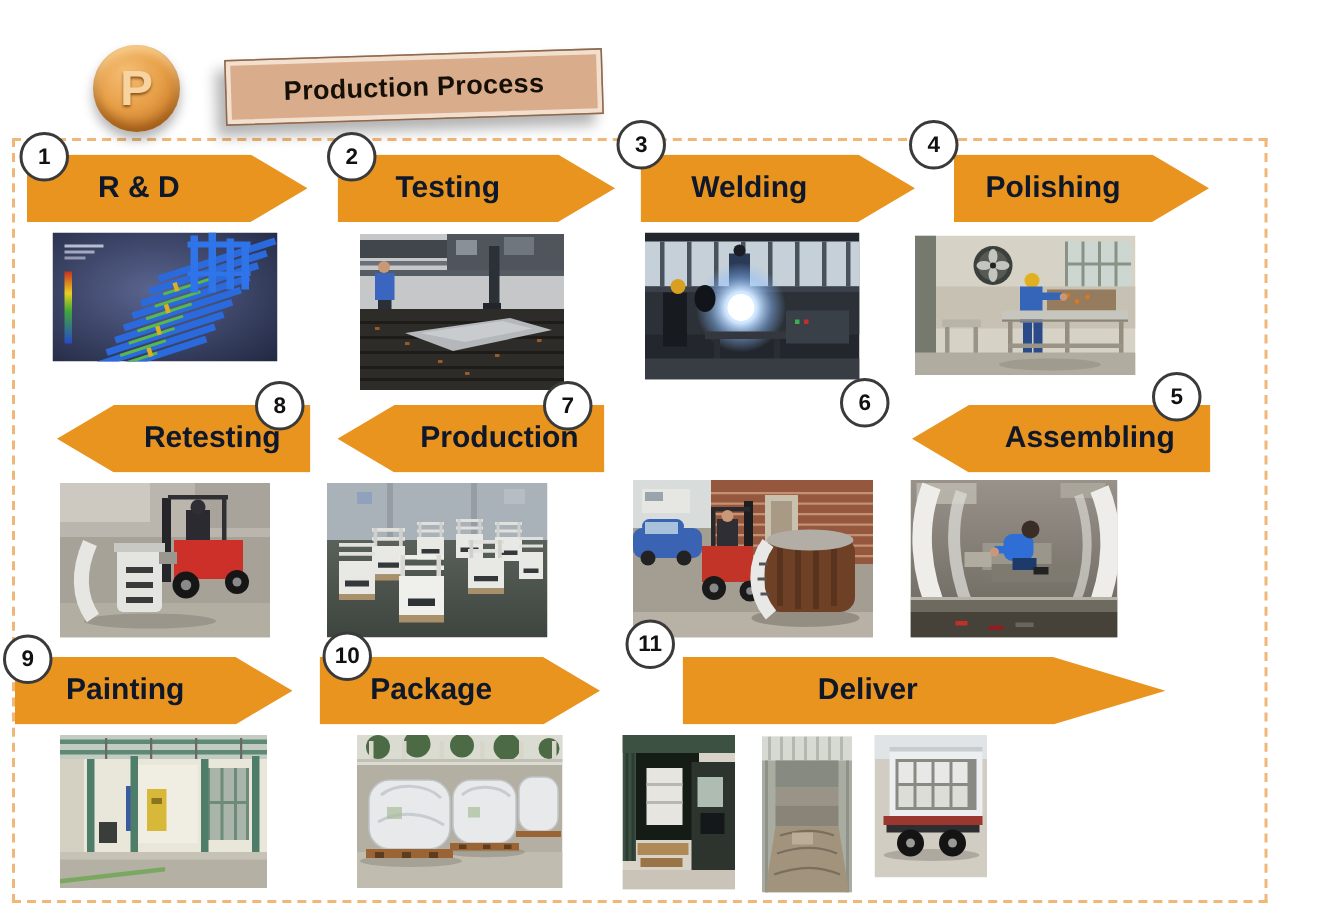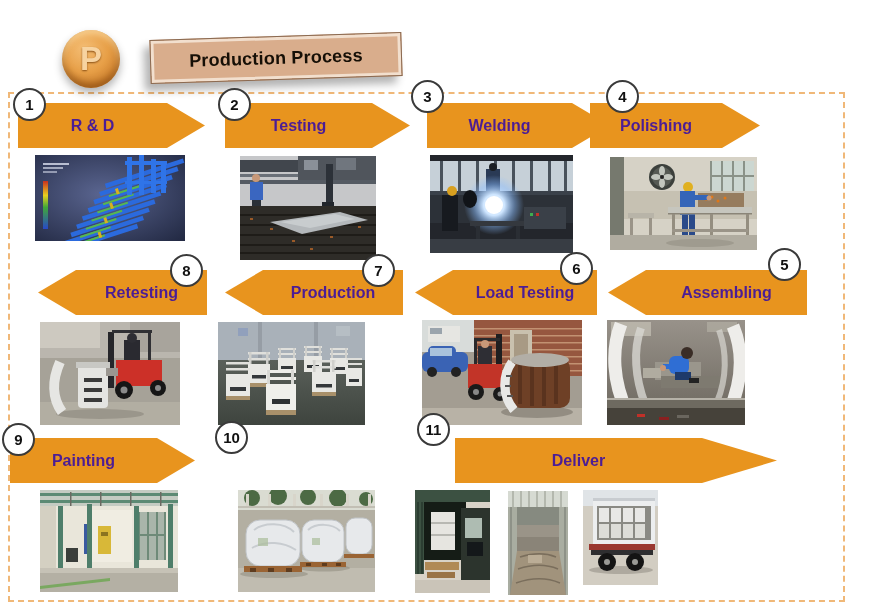--- a/index.html
+++ b/index.html
@@ -13,22 +13,22 @@
         box-shadow:0 5px 8px rgba(0,0,0,.30), inset 0 -5px 7px rgba(118,60,8,.55), inset 0 4px 6px rgba(255,224,168,.75);
         display:flex;align-items:center;justify-content:center;z-index:6;}
   .logo span{font-size:33px;font-weight:bold;color:#f7d3a0;text-shadow:0 1px 2px #8a5014;}
   
   .banner{position:absolute;left:150px;top:36px;width:250px;height:42px;background:#d9ad8c;
           border:1px solid #8a6a52;transform:rotate(-1.8deg);
           box-shadow:inset 0 0 0 3px rgba(250,240,228,.75), -6px 7px 9px rgba(0,0,0,.30);
           display:flex;align-items:center;justify-content:center;z-index:5;}
   .banner span{font-weight:bold;font-size:18px;color:#160f06;letter-spacing:.2px;}
   
-  .arrow{position:absolute;height:45px;background:#E8941E;color:#4c1d95;font-weight:bold;
-         font-size:16px;display:flex;align-items:center;justify-content:center;
+  .arrow{position:absolute;height:45px;background:#E8941E;color:#0f172a;font-weight:bold;
+         font-size:20px;display:flex;align-items:center;justify-content:center;
          box-sizing:border-box;z-index:2;}
   .arrow.right{clip-path:polygon(0 0, calc(100% - 38px) 0, 100% 50%, calc(100% - 38px) 100%, 0 100%);padding-right:38px;}
   .arrow.left{clip-path:polygon(38px 0, 100% 0, 100% 100%, 38px 100%, 0 50%);padding-left:38px;}
   .arrow.bigtip{clip-path:polygon(0 0, calc(100% - 75px) 0, 100% 50%, calc(100% - 75px) 100%, 0 100%);padding-right:75px;}
   
   .badge{position:absolute;width:33px;height:33px;border-radius:50%;background:#fff;
          border:2px solid #3a3a3a;box-sizing:border-box;display:flex;align-items:center;
          justify-content:center;font-weight:bold;font-size:15px;color:#111;z-index:7;}
   .photo{position:absolute;z-index:1;}
   .photo svg{display:block;}
@@ -50,39 +50,39 @@
 
   <div class="arrow right" style="left:18px;top:103px;width:187px;">
     <span>R &amp; D</span>
   </div>
   <div class="arrow right" style="left:225px;top:103px;width:185px;">
     <span>Testing</span>
   </div>
   <div class="arrow right" style="left:415px;top:103px;width:183px;margin-left:12px;">
     <span>Welding</span>
   </div>
-  <div class="arrow right" style="left:590px;top:103px;width:170px;align-items:center;">
+  <div class="arrow right" style="left:636px;top:103px;width:170px;align-items:center;">
     <span>Polishing</span>
   </div>
 
   <div class="arrow left" style="left:38px;top:270px;width:169px;">
     <span>Retesting</span>
   </div>
   <div class="arrow left" style="left:225px;top:270px;width:178px;">
     <span>Production</span>
   </div>
-  <div class="arrow left" style="left:415px;top:270px;width:182px;">
-    <span>Load Testing</span>
-  </div>
   <div class="arrow right" style="left:10px;top:438px;width:185px;">
     <span>Painting</span>
   </div>
 
   <div class="arrow left" style="left:608px;top:270px;width:199px;">
     <span>Assembling</span>
+  </div>
+  <div class="arrow right" style="left:213px;top:438px;width:187px;">
+    <span>Package</span>
   </div>
   <div class="arrow right bigtip" style="left:415px;top:438px;width:322px;margin-left:40px;">
     <span>Deliver</span>
   </div>
 
   <div class="badge" style="left:13px;top:88px;">
       <span>1</span>
     </div>
   <div class="badge" style="left:218px;top:88px;">
       <span>2</span>

